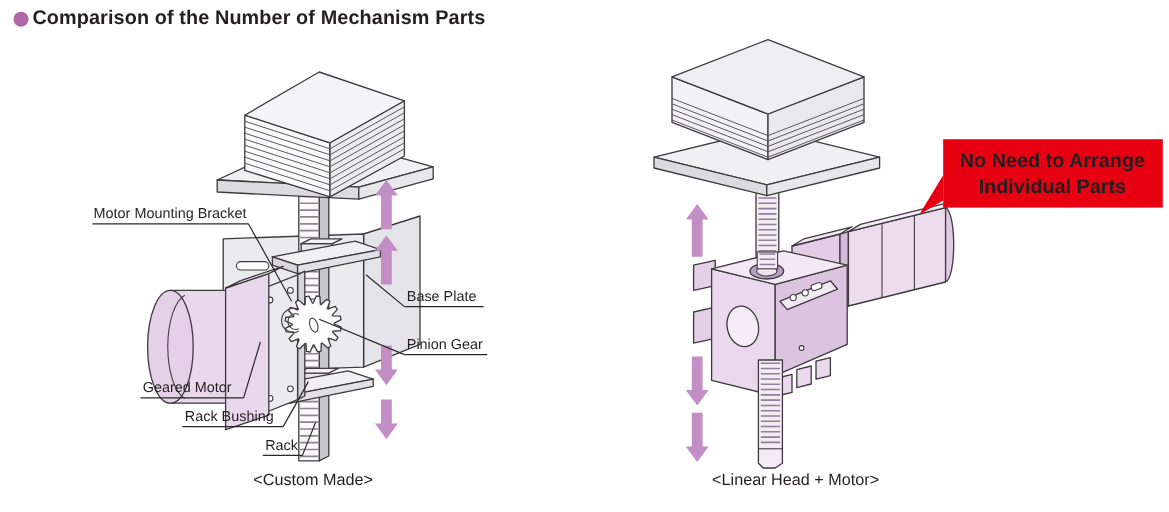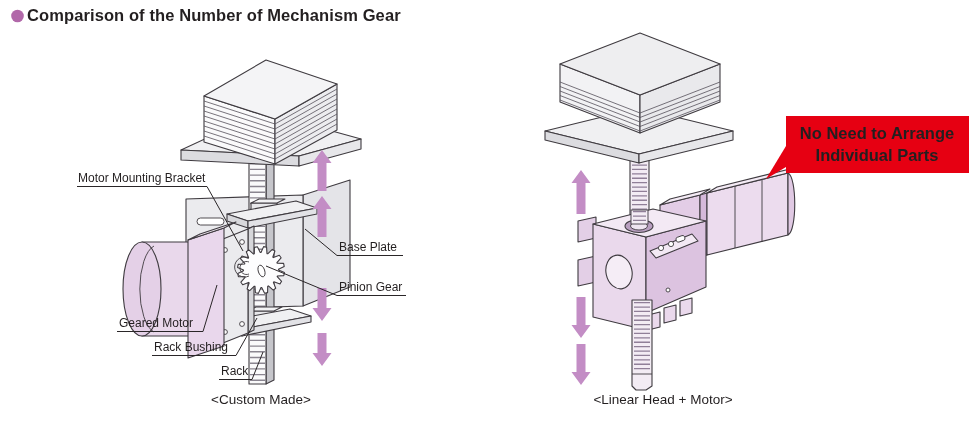--- a/index.html
+++ b/index.html
@@ -19,21 +19,21 @@
 </style>
 </head>
 <body>
 
 <div class="canvas">
 
   <div class="title-row">
     <svg width="15" height="15">
       <circle cx="7.5" cy="8" r="6.3" fill="#b168a9"></circle>
     </svg>
-    <span class="title-text">Comparison of the Number of Mechanism Gear</span>
+    <span class="title-text">Comparison of the Number of Mechanism Parts</span>
   </div>
 
   <svg class="diagram-svg" width="974" height="427" viewBox="0 0 974 427">
 
     <g>
 
       <g>
         <path class="ol" d="M303,195 L350,180 L350,287 L303,306 Z" fill="#e4e4e8"></path>
         <path class="ol" d="M186,199 L303,195 L303,306 L186,310 Z" fill="#ebebee"></path>
         <rect class="thin" x="197" y="218" width="27" height="7" rx="3.5" fill="#ffffff"></rect>

